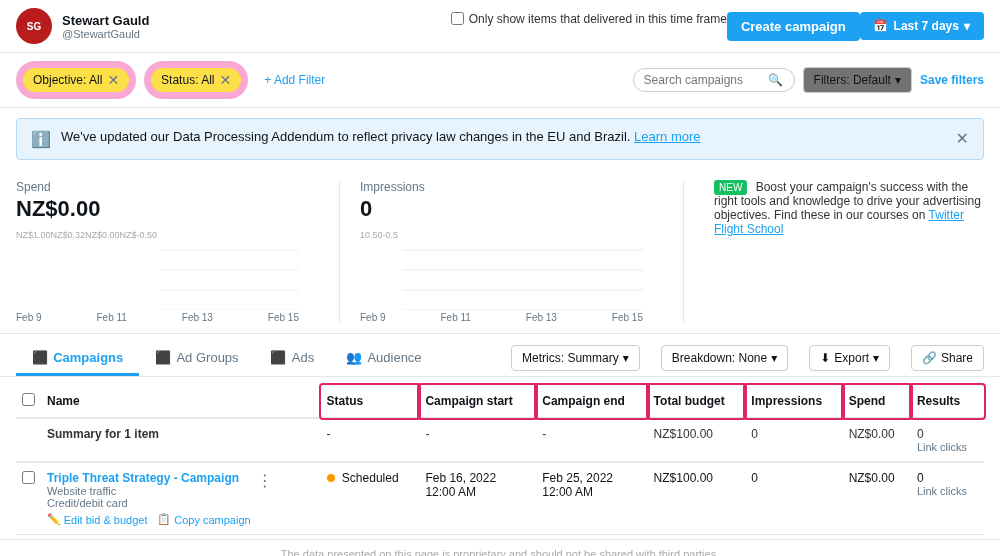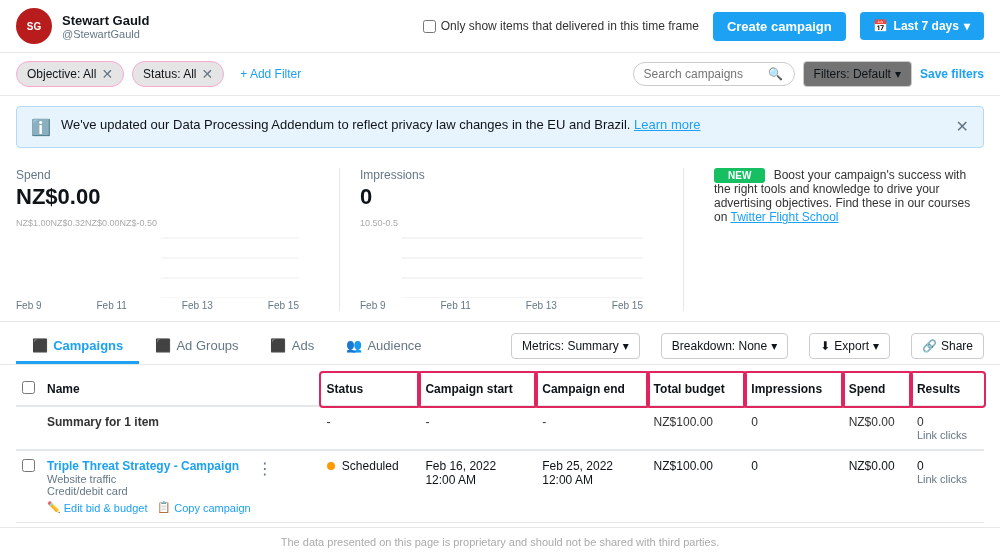--- a/index.html
+++ b/index.html
@@ -5,28 +5,28 @@
     * { box-sizing: border-box; margin: 0; padding: 0; }
     body { font-family: -apple-system, BlinkMacSystemFont, 'Segoe UI', Arial, sans-serif; font-size: 13px; background: #fff; color: #0f1419; width: 1000px; overflow-x: hidden; }
 
     
     .header { display: flex; align-items: center; justify-content: space-between; padding: 8px 16px; border-bottom: 1px solid #e6e7e8; }
     .header-left { display: flex; align-items: center; gap: 10px; }
     .avatar { width: 36px; height: 36px; border-radius: 50%; background: #b91c1c; display: flex; align-items: center; justify-content: center; color: #fff; font-size: 10px; font-weight: bold; overflow: hidden; }
     .user-info { display: flex; flex-direction: column; }
     .user-name { font-weight: 700; font-size: 13px; }
     .user-handle { font-size: 11px; color: #657786; }
-    .header-right { display: flex; align-items: center; gap: 14px; }
+    .header-right { display: flex; align-items: flex-start; gap: 0; }
     .checkbox-label { display: flex; align-items: center; gap: 5px; font-size: 12px; color: #333; }
     .btn-primary { background: #1da1f2; color: #fff; border: none; border-radius: 4px; padding: 7px 14px; font-size: 13px; font-weight: 600; cursor: pointer; }
     .btn-date { background: #1da1f2; color: #fff; border: none; border-radius: 4px; padding: 7px 14px; font-size: 12px; font-weight: 600; cursor: pointer; display: flex; align-items: center; gap: 5px; }
 
     
     .filter-bar { display: flex; align-items: center; gap: 8px; padding: 8px 16px; border-bottom: 1px solid #e6e7e8; }
-    .filter-pill { display: flex; align-items: center; gap: 5px; border: 1px solid #f9a8d4; border-radius: 20px; padding: 4px 10px; font-size: 12px; cursor: pointer; background: #e5e5e5; }
+    .filter-pill { display: flex; align-items: center; gap: 5px; border: 7px solid #f9a8d4; border-radius: 20px; padding: 4px 10px; font-size: 12px; cursor: pointer; background: #fde047; }
     .filter-pill .close { color: #657786; font-size: 14px; }
     .add-filter-btn { display: flex; align-items: center; gap: 4px; color: #1da1f2; font-size: 12px; font-weight: 400; cursor: pointer; border: none; background: none; padding: 4px 8px; }
     .search-right { margin-left: auto; display: flex; align-items: center; gap: 8px; }
     .search-box { display: flex; align-items: center; border: 1px solid #ccc; border-radius: 20px; padding: 4px 10px; gap: 5px; font-size: 12px; }
     .search-box input { border: none; outline: none; font-size: 12px; width: 120px; }
     .filters-btn { display: flex; align-items: center; gap: 4px; border: 1px solid #ccc; border-radius: 4px; padding: 5px 10px; font-size: 12px; cursor: pointer; background: #737373; }
     .save-filters-btn { color: #1da1f2; font-size: 12px; font-weight: 600; border: none; background: none; cursor: pointer; }
 
     
     .info-banner { background: #e8f4fd; border: 1px solid #b3d9f7; margin: 10px 16px; border-radius: 4px; padding: 10px 14px; display: flex; align-items: flex-start; justify-content: space-between; }
@@ -37,21 +37,21 @@
 
     
     .charts-area { display: flex; padding: 10px 16px; gap: 0; border-bottom: 1px solid #e6e7e8; }
     .chart-block { flex: 1; padding-right: 20px; }
     .chart-title { font-size: 12px; color: #657786; margin-bottom: 2px; }
     .chart-value { font-size: 22px; font-weight: 700; margin-bottom: 8px; }
     .chart-svg { width: 100%; height: 80px; }
     .chart-dates { display: flex; justify-content: space-between; font-size: 10px; color: #657786; margin-top: 2px; }
     .chart-divider { width: 1px; background: #e6e7e8; margin: 0 20px; }
     .promo-block { flex: 0 0 280px; padding-left: 10px; font-size: 12px; color: #333; }
-    .promo-badge { background: #17bf63; color: #fff; font-size: 10px; font-weight: 700; padding: 2px 14px; border-radius: 3px; margin-right: 5px; }
+    .promo-badge { background: #17bf63; color: #fff; font-size: 10px; font-weight: 400; padding: 2px 5px; border-radius: 3px; margin-right: 5px; }
     .promo-link { color: #1da1f2; text-decoration: underline; cursor: pointer; }
 
     
     .tabs-bar { display: flex; align-items: center; justify-content: space-between; padding: 8px 16px 0; border-bottom: 1px solid #e6e7e8; }
     .tabs-left { display: flex; gap: 0; }
     .tab-item { padding: 8px 16px; font-size: 13px; cursor: pointer; color: #657786; border-bottom: 3px solid transparent; display: flex; align-items: center; gap: 5px; }
     .tab-item.active { color: #1da1f2; border-bottom: 3px solid #1da1f2; font-weight: 600; }
     .tabs-right { display: flex; align-items: center; gap: 21px; margin-bottom: 3px; }
     .tab-btn { display: flex; align-items: center; gap: 4px; border: 1px solid #ccc; border-radius: 4px; padding: 5px 10px; font-size: 12px; cursor: pointer; background: #fff; }
 

